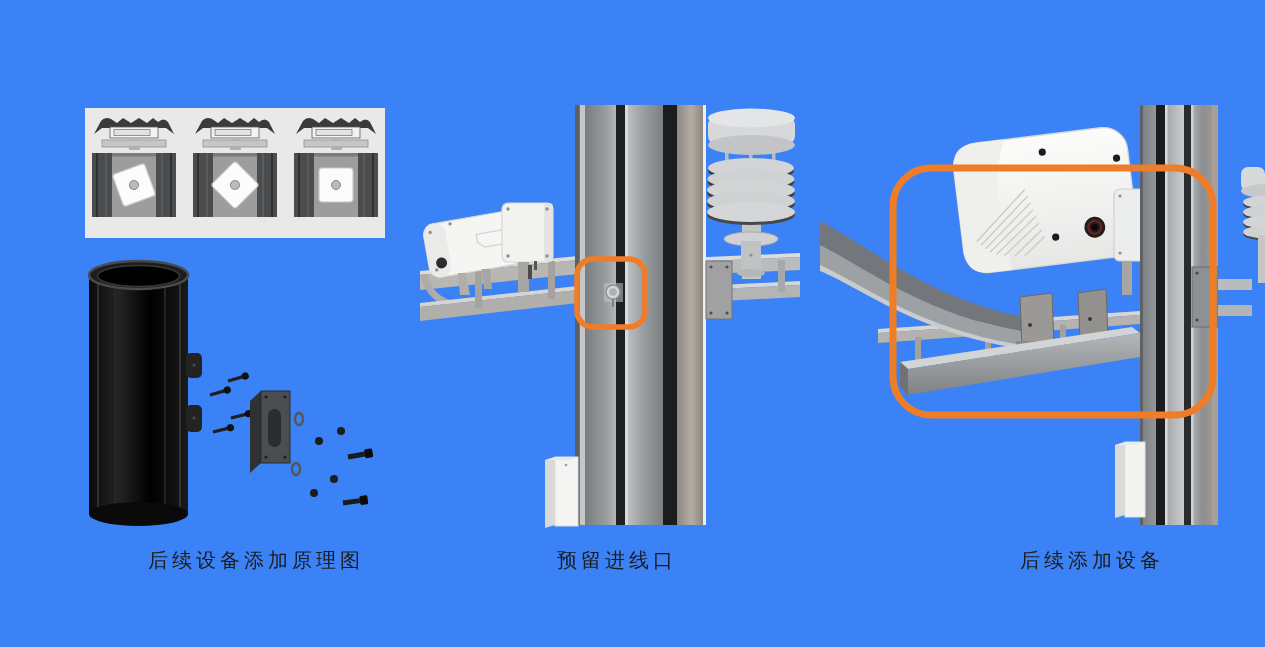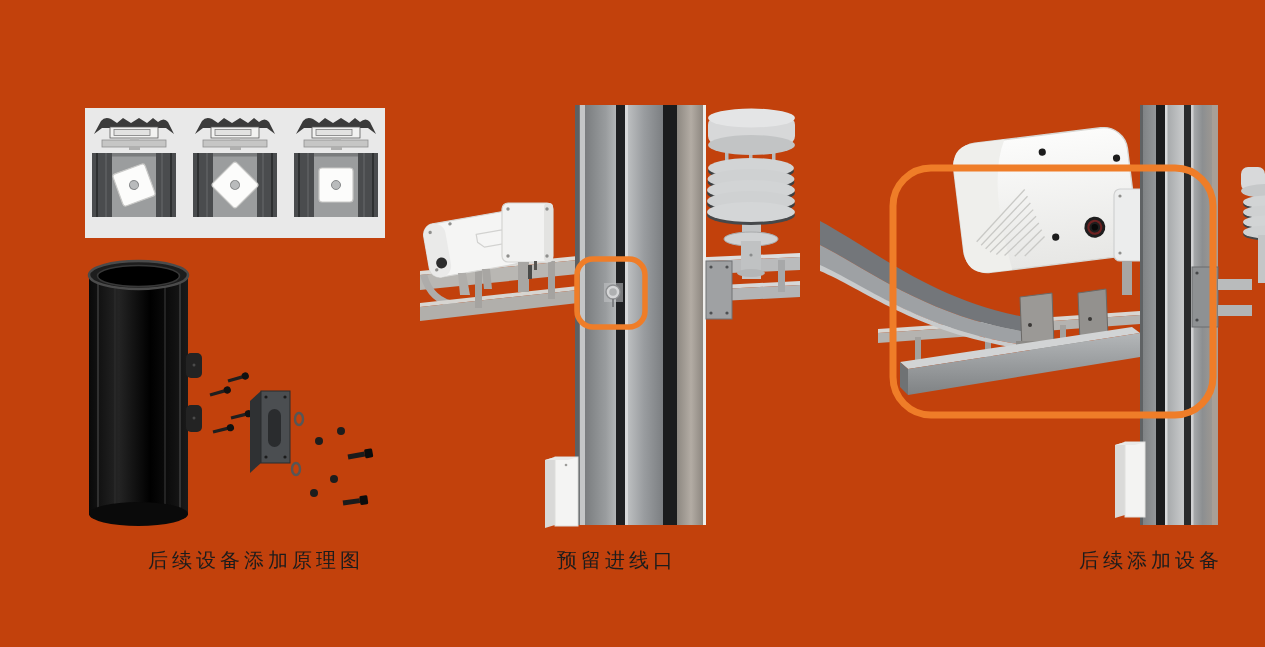--- a/index.html
+++ b/index.html
@@ -2,34 +2,34 @@
 <html><head>
 <meta charset="utf-8">
 <style>
   html,body{margin:0;padding:0;}
   body{
     width:1265px;height:647px;
     background:#ffffff;
     font-family:"Liberation Serif","DejaVu Serif",serif;
     position:relative;overflow:hidden;
   }
-  .page{position:absolute;inset:0;background:#c2410c;}
+  .page{position:absolute;inset:0;background:#3b82f6;}
   figure{margin:0;padding:0;position:absolute;}
   #fig1{left:85px;top:105px;width:300px;height:430px;}
   #fig2{left:420px;top:105px;width:380px;height:430px;}
   #fig3{left:820px;top:105px;width:445px;height:430px;}
   .caption{
     position:absolute;top:547px;
     transform:translateX(-50%);
     font-size:20px;letter-spacing:4px;
     color:#1c1c1c;white-space:nowrap;
   }
   #cap1{left:256px;}
   #cap2{left:617px;text-align:right;}
-  #cap3{left:1151px;}
+  #cap3{left:1092px;}
   svg{display:block;}
 </style>
 </head>
 <body>
 
 <div class="page">
 
   <figure id="fig1">
     <svg width="300" height="430" viewBox="0 0 300 430">
       <defs>

